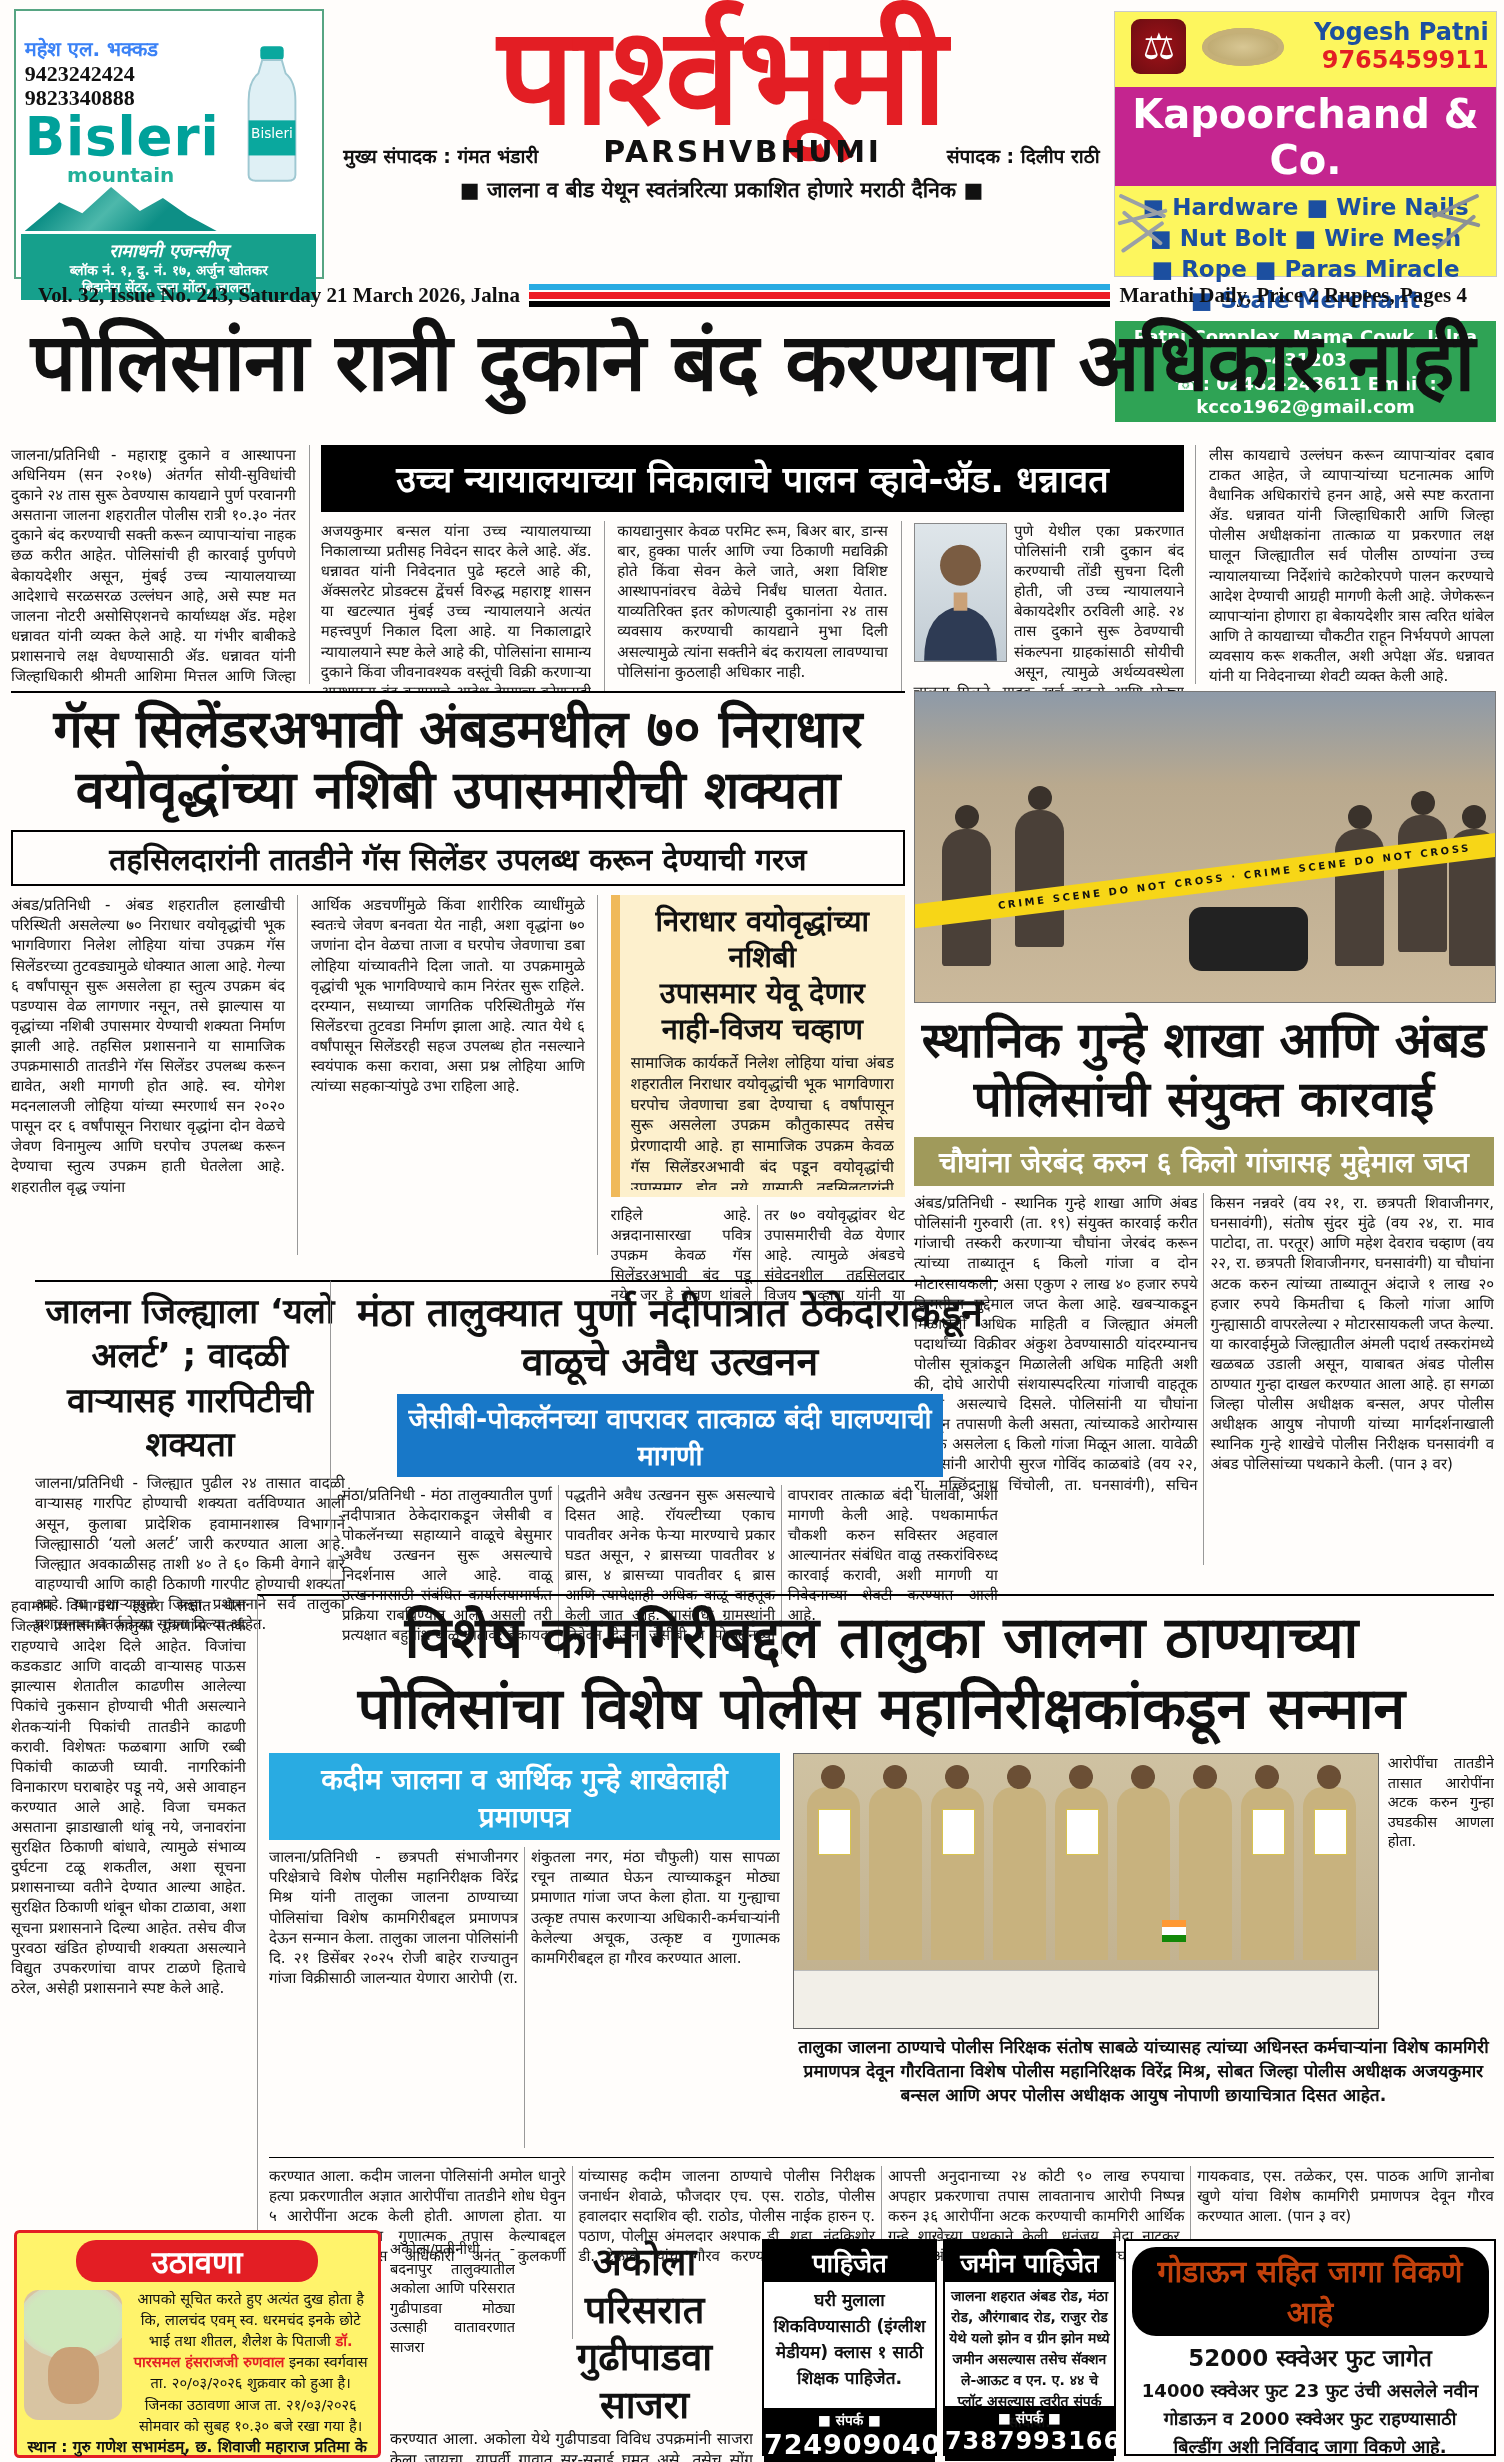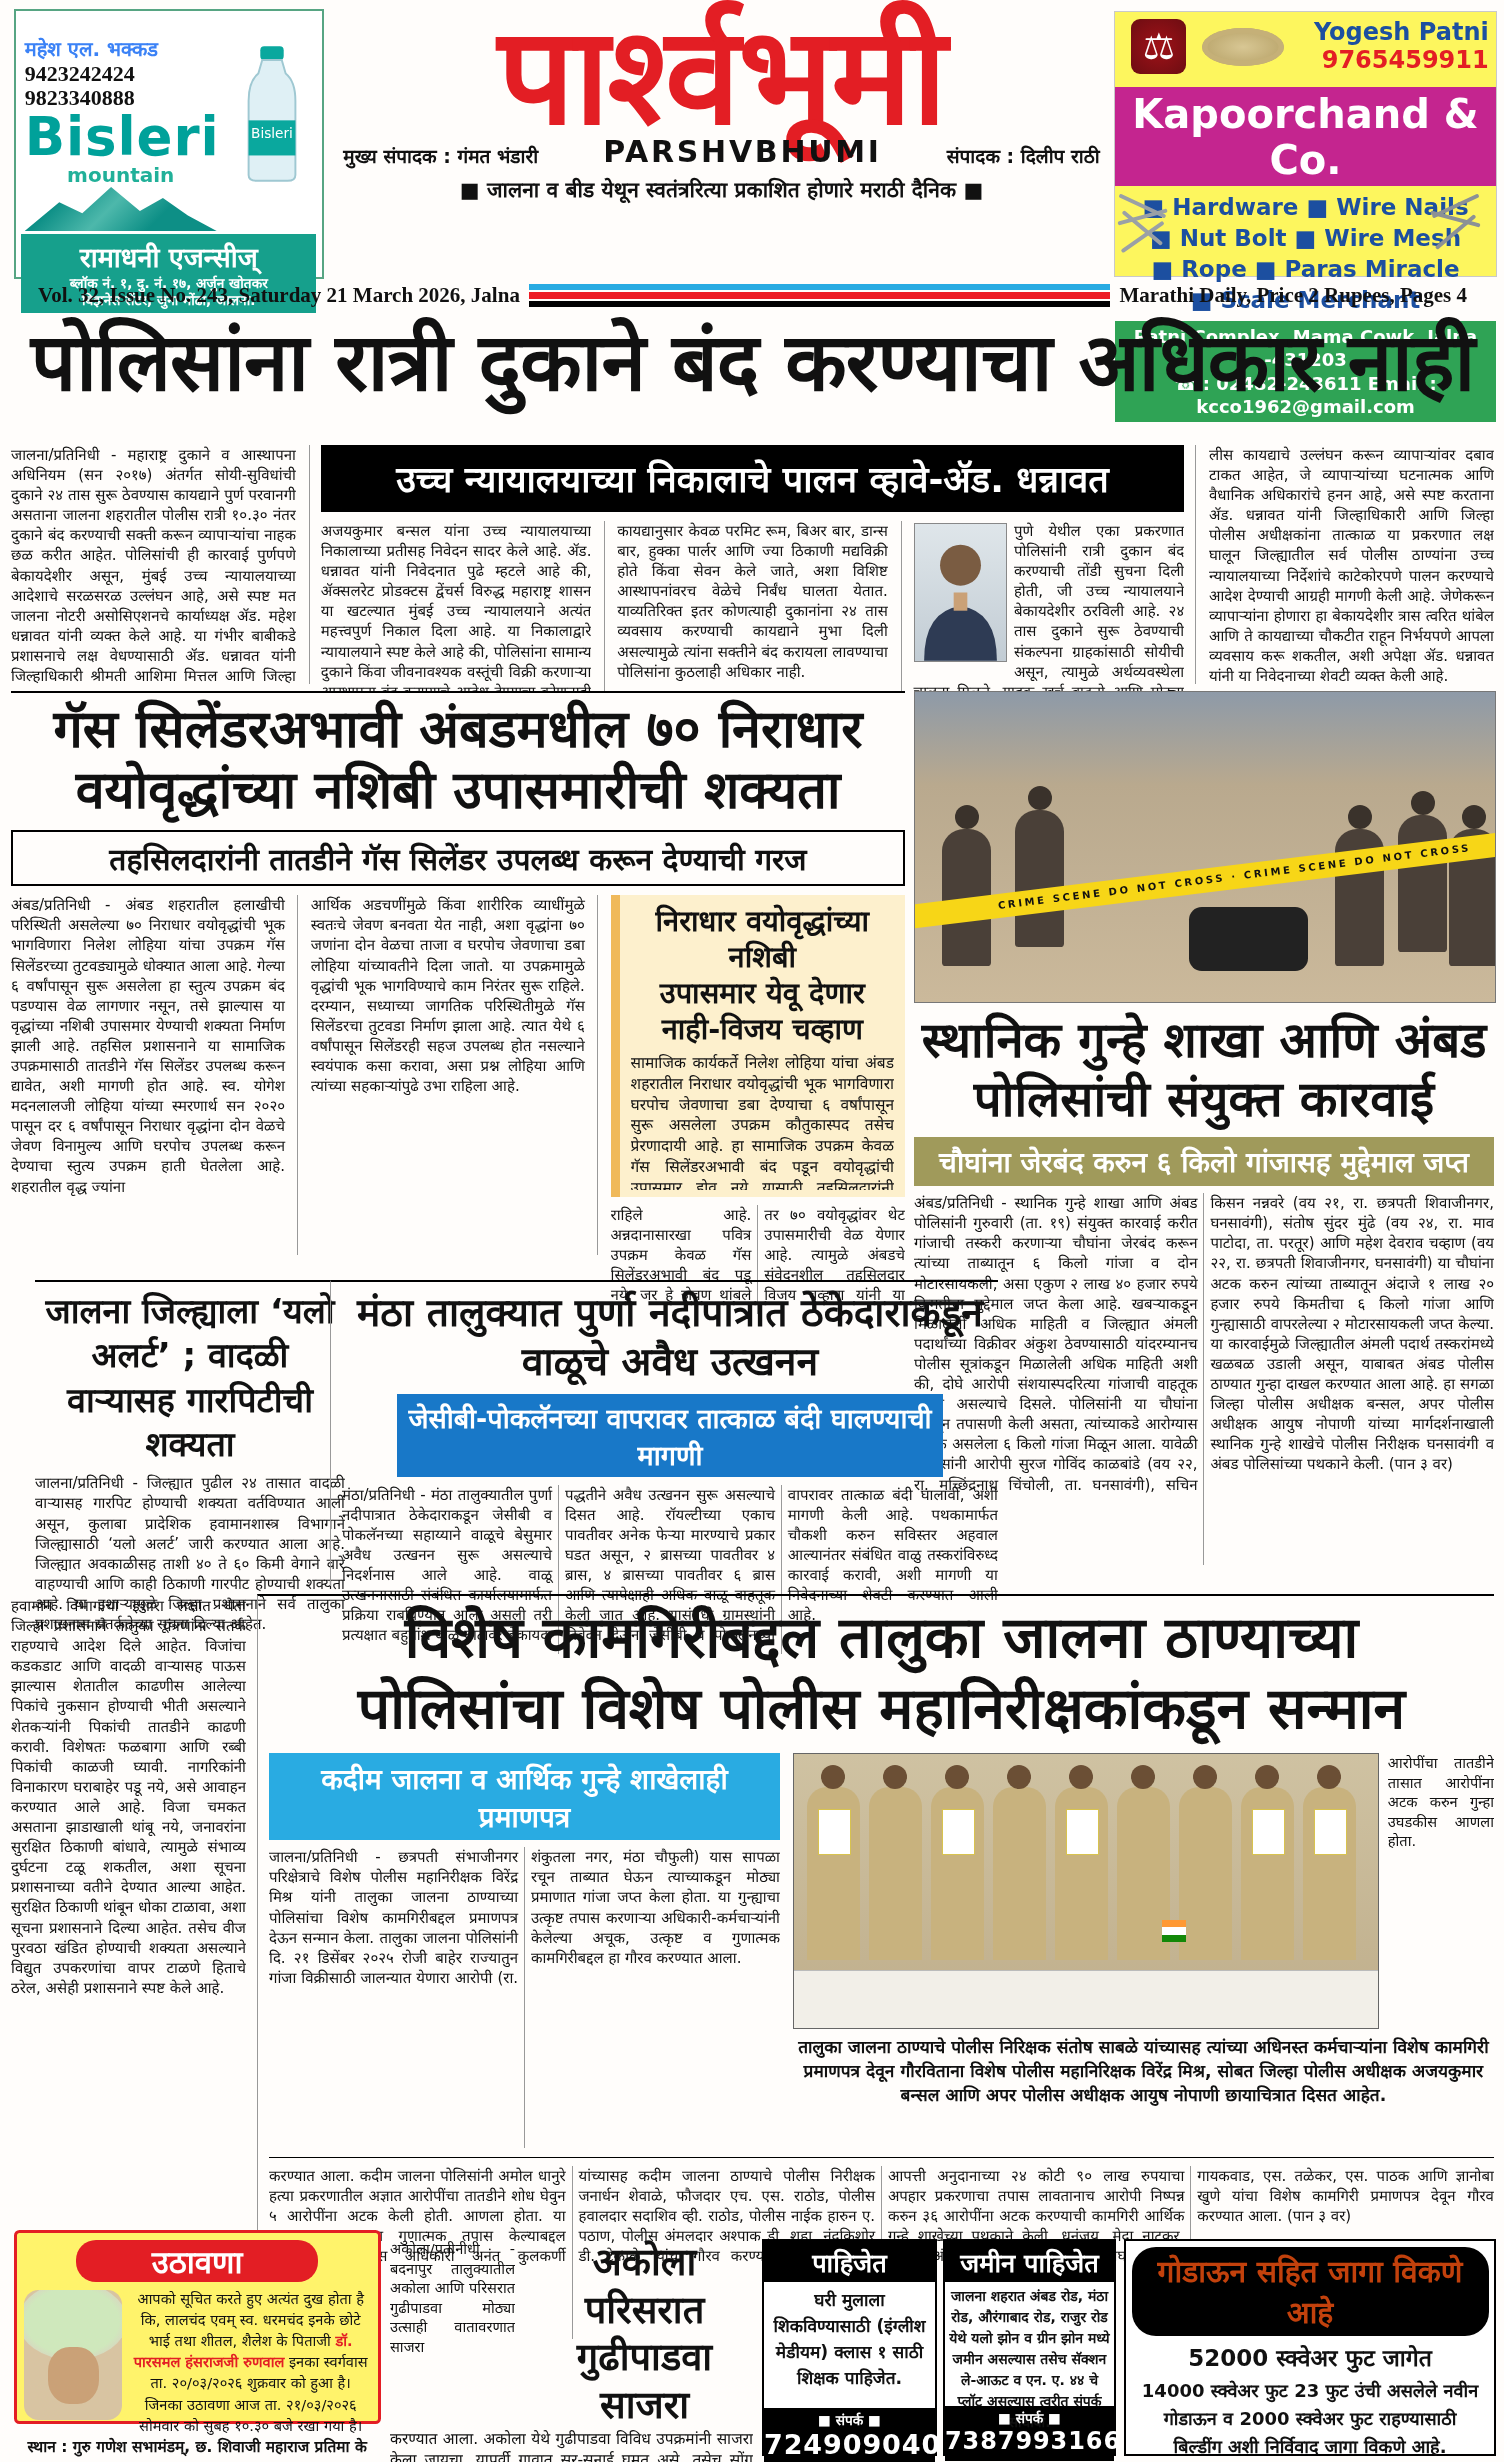--- a/index.html
+++ b/index.html
@@ -13,21 +13,21 @@
   
   .bisleri{border:2.7px solid #57a583;background:#fff;box-sizing:border-box;padding:5.5px 9px;}
   .bis-name{color:#3b82f6;font-weight:700;font-size:20px;margin-top:18px;}
   .bis-phone{font-weight:700;font-size:22px;font-family:"Liberation Serif",serif;line-height:1.1;}
   .bis-logo{color:#00a19a;font-weight:700;font-size:53px;letter-spacing:0.9px;line-height:1;}
   .bis-sub{color:#21b099;font-weight:700;font-size:20px;text-align:center;}
   .mountain{width:192px;height:44px;background:linear-gradient(135deg,#0d8f86 20%,#4db8ab 45%,#0d8f86 70%);
             clip-path:polygon(0 100%,18% 35%,30% 60%,45% 0,60% 55%,72% 25%,85% 65%,100% 100%);}
   .bottle{position:absolute;right:11px;top:35px;width:78px;height:137px;}
   .agency{background:#16a08c;color:#fff;text-align:center;padding:3.6px 1.8px;margin:3.6px -3.6px 0 -3.6px;}
-  .agency .a1{font-size:27px;font-weight:800;}
+  .agency .a1{font-size:18px;font-weight:800;font-style:italic;}
   .agency .a2{font-size:13.7px;font-weight:700;line-height:1.25;}
   .kap{background:#fdf65e;border:1.8px solid #c9c9c9;box-sizing:border-box;text-align:center;}
   .kap-top{position:relative;height:75px;}
   .kap-logo{position:absolute;left:16.4px;top:7.3px;width:55px;height:55px;background:radial-gradient(#a01218,#6c0d12);
             border-radius:9px;color:#fff;font-size:36px;line-height:55px;}
   .rope{position:absolute;left:87px;top:16.4px;width:82px;height:38px;background:radial-gradient(#d8c794,#b09a5e);border-radius:50%;box-shadow:inset 0 0 0 5.5px #c5b078;}
   .kap-person{position:absolute;right:7.3px;top:5.5px;text-align:right;}
   .kap-pname{color:#1c4fa0;font-weight:800;font-size:24px;}
   .kap-pphone{color:#e31e24;font-weight:800;font-size:24px;}
   .kap-band{background:#c4258f;color:#fff;font-weight:800;font-size:40px;padding:3.6px 0;}
@@ -298,21 +298,21 @@
             <div class="table"></div>
           </div>
           <div class="jtext" style="flex:1;font-size:14.6px;">आरोपींचा तातडीने तासात आरोपींना अटक करुन गुन्हा उघडकीस आणला होता.</div>
         </div>
         <div class="caption">तालुका जालना ठाण्याचे पोलीस निरिक्षक संतोष साबळे यांच्यासह त्यांच्या अधिनस्त कर्मचाऱ्यांना विशेष कामगिरी प्रमाणपत्र देवून गौरविताना विशेष पोलीस महानिरिक्षक विरेंद्र मिश्र, सोबत जिल्हा पोलीस अधीक्षक अजयकुमार बन्सल आणि अपर पोलीस अधीक्षक आयुष नोपाणी छायाचित्रात दिसत आहेत.</div>
       </div>
     </div>
     <div class="jtext cols4" style="height:173px;margin-top:9px;border-top:1.8px solid #000;padding-top:7.3px;">करण्यात आला. कदीम जालना पोलिसांनी अमोल धानुरे हत्या प्रकरणातील अज्ञात आरोपींचा तातडीने शोध घेवुन ५ आरोपींना अटक केली होती. आणला होता. या गुन्ह्याचा उत्कृष्ट व गुणात्मक तपास केल्याबद्दल उपविभागीय पोलीस अधिकारी अनंत कुलकर्णी यांच्यासह कदीम जालना ठाण्याचे पोलीस निरीक्षक जनार्धन शेवाळे, फौजदार एच. एस. राठोड, पोलीस हवालदार सदाशिव व्ही. राठोड, पोलीस नाईक हारुन ए. पठाण, पोलीस अंमलदार अश्पाक डी. शहा, नंदकिशोर डी. टेकाळे, यांचा गौरव करण्यात आला. नैसर्गिक आपत्ती अनुदानाच्या २४ कोटी ९० लाख रुपयाचा अपहार प्रकरणाचा तपास लावतानाच आरोपी निष्पन्न करुन ३६ आरोपींना अटक करण्याची कामगिरी आर्थिक गुन्हे शाखेच्या पथकाने केली. धनंजय, मेदा नाटकर, पोलीस अंमलदार विष्णु कोरडे, श्रेयस वाघमारे, रविंद्र गायकवाड, एस. तळेकर, एस. पाठक आणि ज्ञानोबा खुणे यांचा विशेष कामगिरी प्रमाणपत्र देवून गौरव करण्यात आला. (पान ३ वर)</div>
   </div>
 
-  <div class="abs obit" style="left:13.7px;top:2230px;width:367px;height:194px;">
+  <div class="abs obit" style="left:13.7px;top:2230px;width:367px;height:228px;">
     <div class="obit-head">उठावणा</div>
     <div class="obit-photo">
         <div class="turban"></div>
         <div class="face"></div>
       </div>
     <div class="obit-body">
       <span>आपको सूचित करते हुए अत्यंत दुख होता है कि, लालचंद एवम् स्व. धरमचंद इनके छोटे भाई तथा शीतल, शैलेश के पिताजी </span><span class="obit-name">डॉ. पारसमल हंसराजजी रुणवाल</span><span> इनका स्वर्गवास ता. २०/०३/२०२६ शुक्रवार को हुआ है। जिनका उठावणा आज ता. २१/०३/२०२६ सोमवार को सुबह १०.३० बजे रखा गया है।</span>
     </div>
     <div class="obit-line" style="clear:both;">स्थान : गुरु गणेश सभामंडम्, छ. शिवाजी महाराज प्रतिमा के पास, जालना</div>
 

